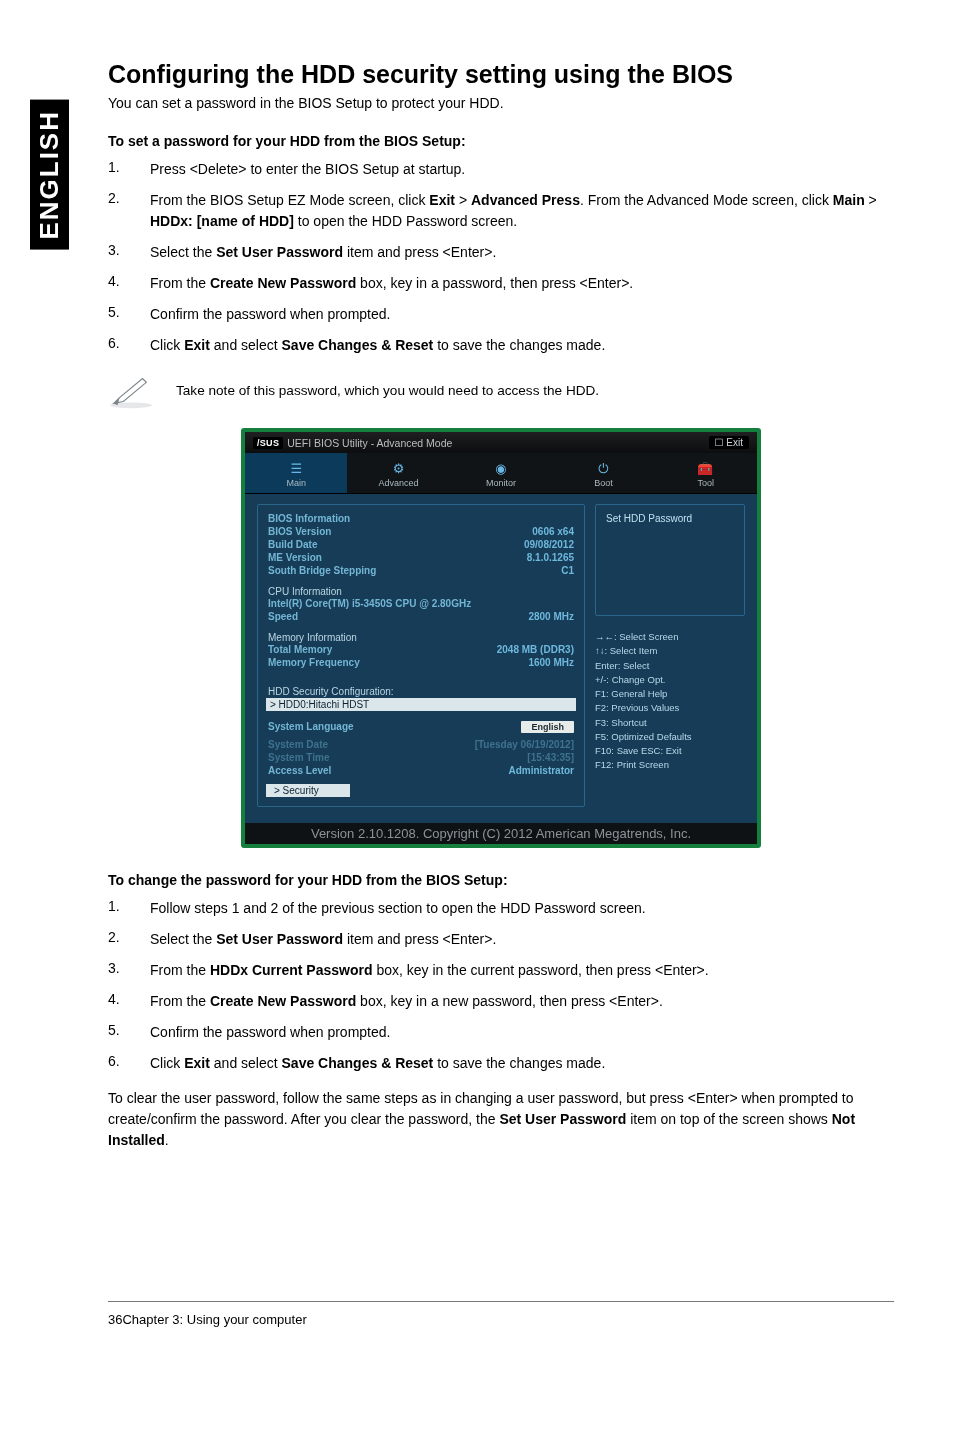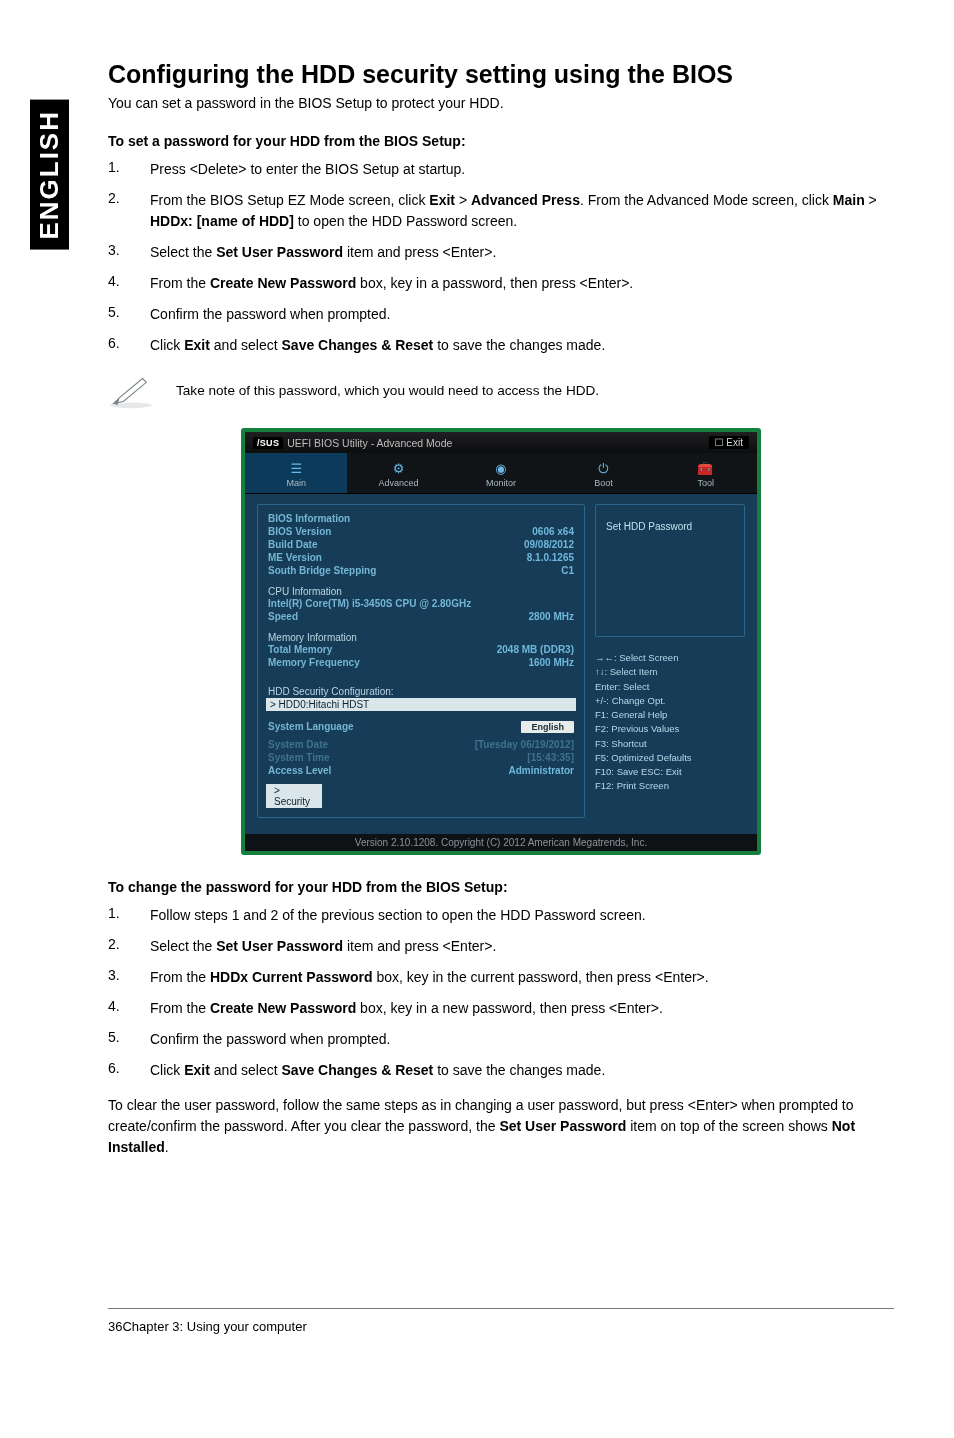--- a/index.html
+++ b/index.html
@@ -54,29 +54,29 @@
     .bios-titlebar .logo { display: flex; align-items: center; gap: 4px; }
     .asus-badge { background:#000;color:#fff;font-weight:bold;font-size:9px;padding:1px 4px;border-radius:2px;letter-spacing:0.3px;}
     .bios-tabs { display: flex; background:#111416; border-bottom:1px solid #000; }
     .bios-tab { flex:1; text-align:center; padding:6px 2px 5px 2px; }
     .bios-tab.sel { background:#0c3a5a; }
     .bios-tab .icon { color:#6ab6e6; font-size:13px; }
     .bios-tab .lbl { color:#a9b9c0;font-size:9px;display:block;margin-top:1px;}
     .bios-body { background:#163c57; padding:10px 12px 16px 12px; font-size:10px; color:#73b6d4; display:flex; gap:10px; }
     .bios-left { flex:1.7; border:1px solid #2a668a; border-radius:2px; padding:8px 10px; }
     .bios-right { width: 150px; }
-    .bios-right .panel { border:1px solid #2a668a; border-radius:2px; padding:16px 10px; height:133px; color:#bfe1ef; margin-bottom:14px;}
+    .bios-right .panel { border:1px solid #2a668a; border-radius:2px; padding:8px 10px; height:112px; color:#bfe1ef; margin-bottom:14px;}
     .bios-keys { color:#b7d8ea;font-size:9.5px;line-height:1.5; }
     .bios-row { display:flex; justify-content:space-between; margin-bottom:2px;font-weight:bold; }
     .bios-row .v { color:#6eb8dc; }
     .hilite-row { background:#dbe6ea;color:#0b2030;padding:1px 4px; margin:1px -2px;}
     .sec-title { color:#b9d5e2;margin-top:10px;margin-bottom:1px; }
     .lang-pill { background:#e7eceb;color:#1d2a2e;padding:1px 10px;border-radius:1px;font-size:9px;}
     .muted { color:#3f728f; }
-    .bios-footer { background:#0e1214;color:#8b9298;font-size:10px;text-align:center;padding:3px 0; }
+    .bios-footer { background:#0e1214;color:#8b9298;font-size:13px;text-align:center;padding:3px 0; }
     .exit-pill { padding: 1px 6px; color: #cdd6dc; background:#000;border-radius:2px;font-size:10px; }
     p.final { font-size:14px; line-height:1.5; margin-top:4px; margin-bottom:60px;}
     .footer { border-top:1px solid #777; display:flex; justify-content:flex-start; font-size:13px; padding-top:10px; margin-top: 150px;}
     .footer .pn { }
     .footer .ch { }
     b { font-weight: bold; }
   </style>
 </head>
 <body>
 
@@ -188,21 +188,21 @@
             <span>[Tuesday 06/19/2012]</span>
           </div>
         <div class="bios-row muted">
             <span>System Time</span>
             <span>[15:43:35]</span>
           </div>
         <div class="bios-row">
             <span>Access Level</span>
             <span class="v">Administrator</span>
           </div>
-        <div class="hilite-row" style="margin-top:8px;width:56px;padding-left:8px;">&gt; Security</div>
+        <div class="hilite-row" style="margin-top:8px;width:84px;padding-left:8px;">&gt; Security</div>
       </div>
       <div class="bios-right">
         <div class="panel">Set HDD Password</div>
         <div class="bios-keys">
           <div>→←: Select Screen</div>
           <div>↑↓: Select Item</div>
           <div>Enter: Select</div>
           <div>+/-: Change Opt.</div>
           <div>F1: General Help</div>
           <div>F2: Previous Values</div>

